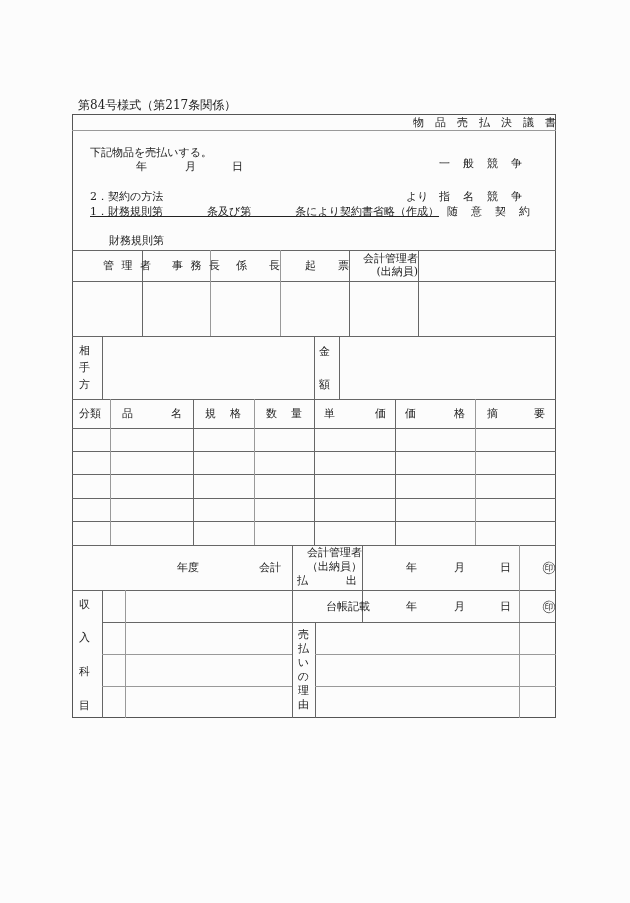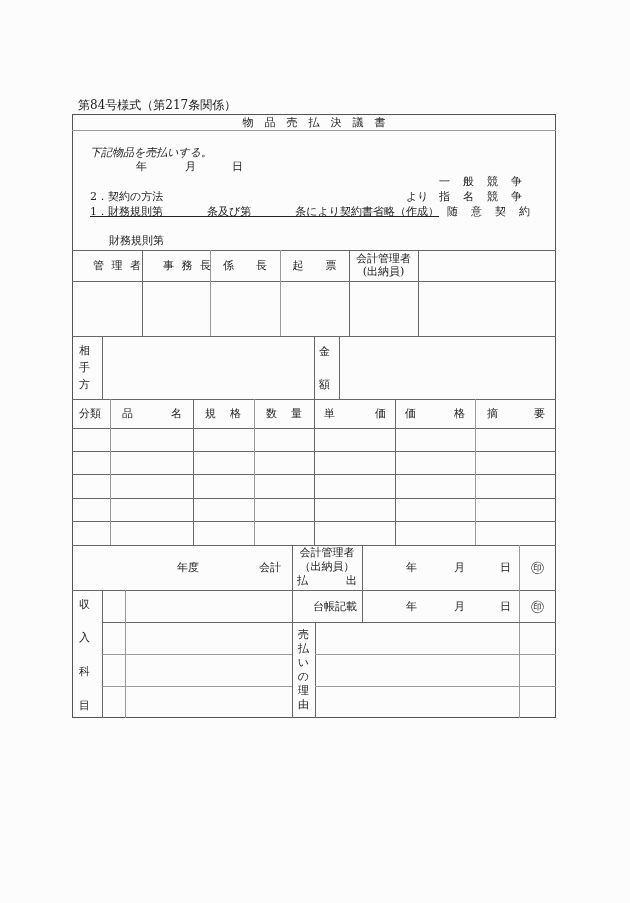--- a/index.html
+++ b/index.html
@@ -7,42 +7,42 @@
       width: 630px; height: 903px; background: #fcfcfc; position: relative;
       font-family: "DejaVu Serif", "Liberation Serif", serif; color: #222;
       overflow: hidden;
     }
     .abs { position: absolute; }
     .txt { position: absolute; font-size: 11px; line-height: 13px; white-space: nowrap; }
     .hl { position: absolute; height: 0; border-top: 1px solid #666; }
     .vl { position: absolute; width: 0; border-left: 1px solid #666; }
     .lite { border-color: #999 !important; }
     .frame { position: absolute; left: 72px; top: 114px; width: 484px; height: 604px; border: 1px solid #555; box-sizing: border-box; }
-    .center { text-align: center; }
+    .center { text-align: right; }
     .spread { display: flex; justify-content: space-between; }
     .vert { display: flex; flex-direction: column; align-items: center; }
   </style>
 </head>
 <body>
 
 <div class="txt" style="left:78px; top:99px; font-size:12px;">第84号様式（第217条関係）</div>
 
 <div class="frame"></div>
 
 <div class="txt center" style="left:72px; top:116px; width:484px;">物　品　売　払　決　議　書</div>
 <div class="hl lite" style="left:72px; top:130px; width:484px;"></div>
 
-<div class="txt" style="left:90px; top:146px;font-style:italic;">下記物品を売払いする。</div>
+<div class="txt" style="left:90px; top:146px;">下記物品を売払いする。</div>
 <div class="txt" style="left:136px; top:160px;">年</div>
 <div class="txt" style="left:185px; top:160px;">月</div>
 <div class="txt" style="left:232px; top:160px;">日</div>
 
 <div class="txt" style="left:90px; top:190px;">2．契約の方法</div>
 <div class="txt" style="left:406px; top:190px;">より</div>
-<div class="txt" style="left:439px; top:175px; letter-spacing:1px;text-align:center;">一　般　競　争</div>
+<div class="txt" style="left:439px; top:157px; letter-spacing:1px;text-align:center;">一　般　競　争</div>
 <div class="txt" style="left:439px; top:190px; letter-spacing:1px;">指　名　競　争</div>
 <div class="txt" style="left:447px; top:205px; letter-spacing:1px;">随　意　契　約</div>
 
 <div class="txt" style="left:90px; top:205px;text-decoration:underline;">1．財務規則第　　　　条及び第　　　　条により契約書省略（作成）</div>
 <div class="txt" style="left:109px; top:234px;">財務規則第</div>
 
 <div class="hl" style="left:72px; top:250px; width:484px;"></div>
 <div class="hl" style="left:72px; top:281px; width:484px;"></div>
 <div class="hl" style="left:72px; top:336px; width:484px;"></div>
 <div class="vl" style="left:142px; top:250px; height:86px;"></div>

